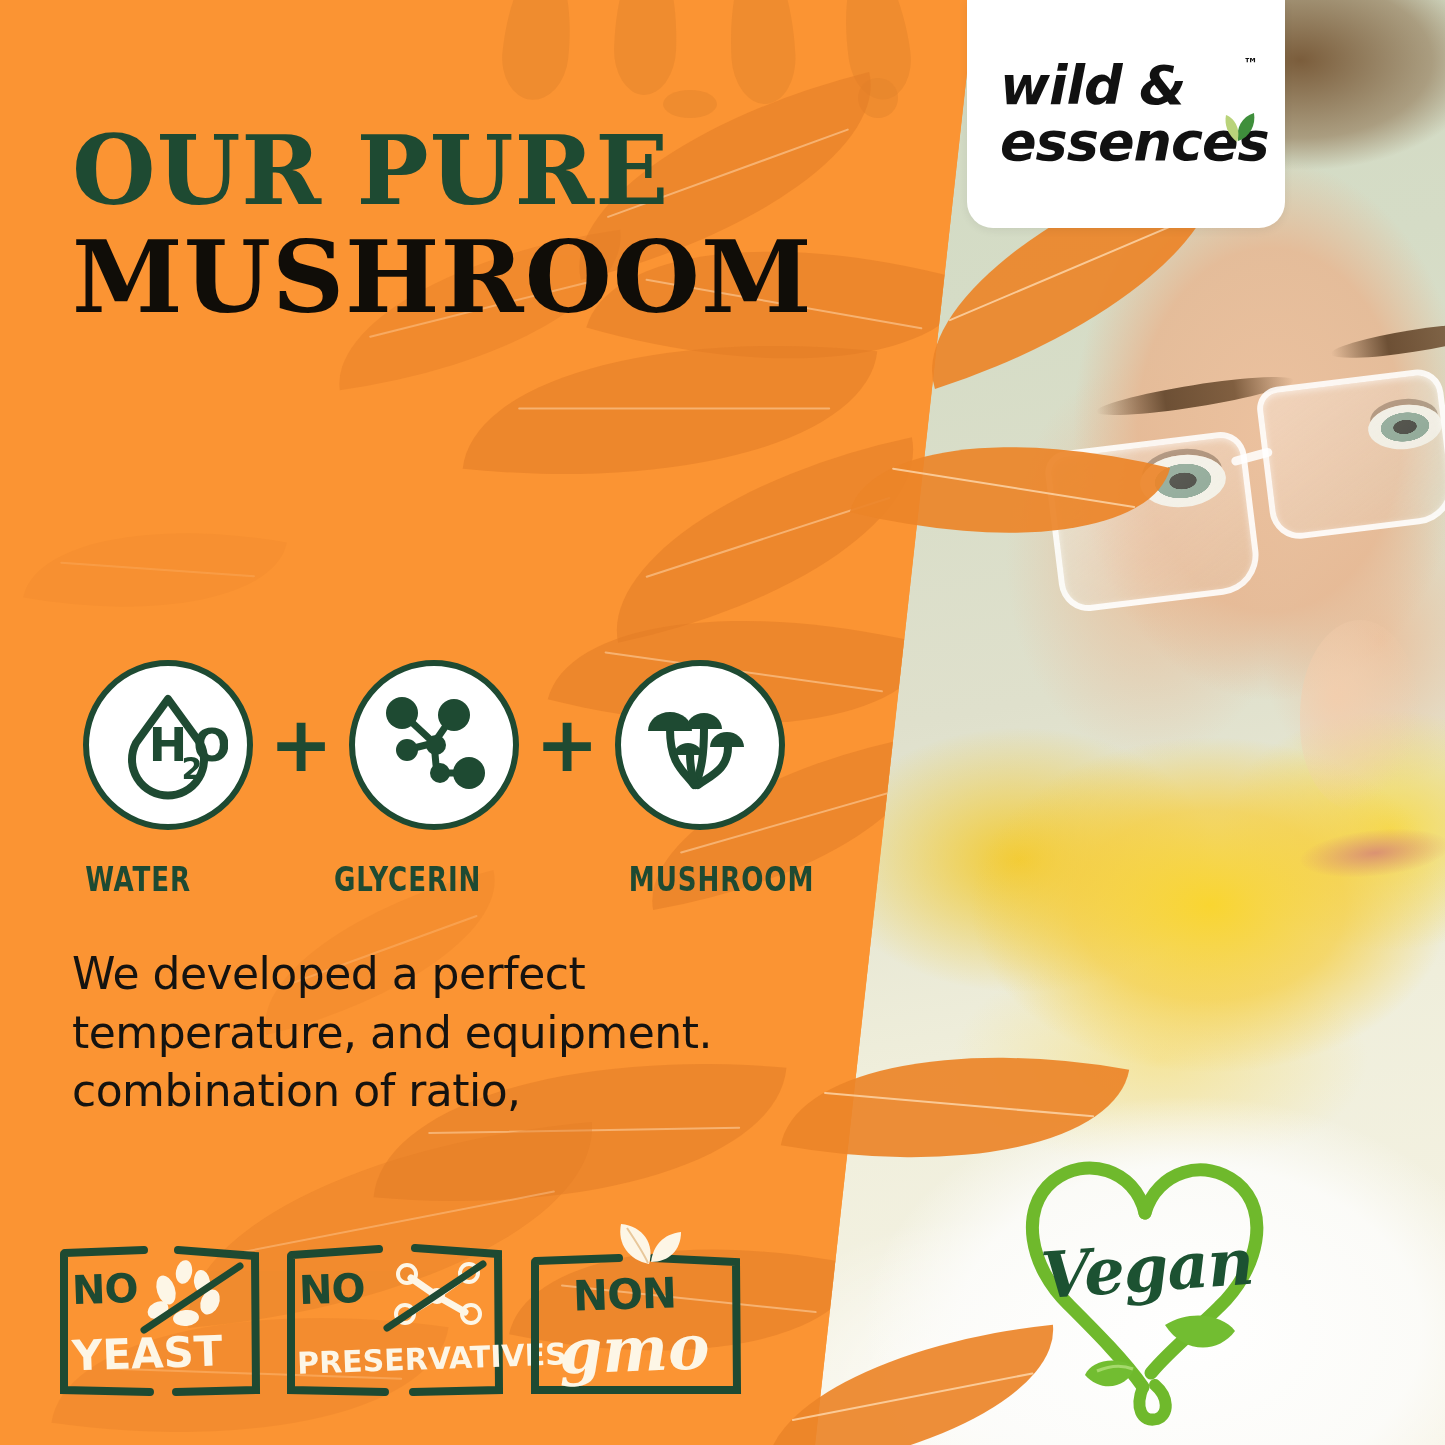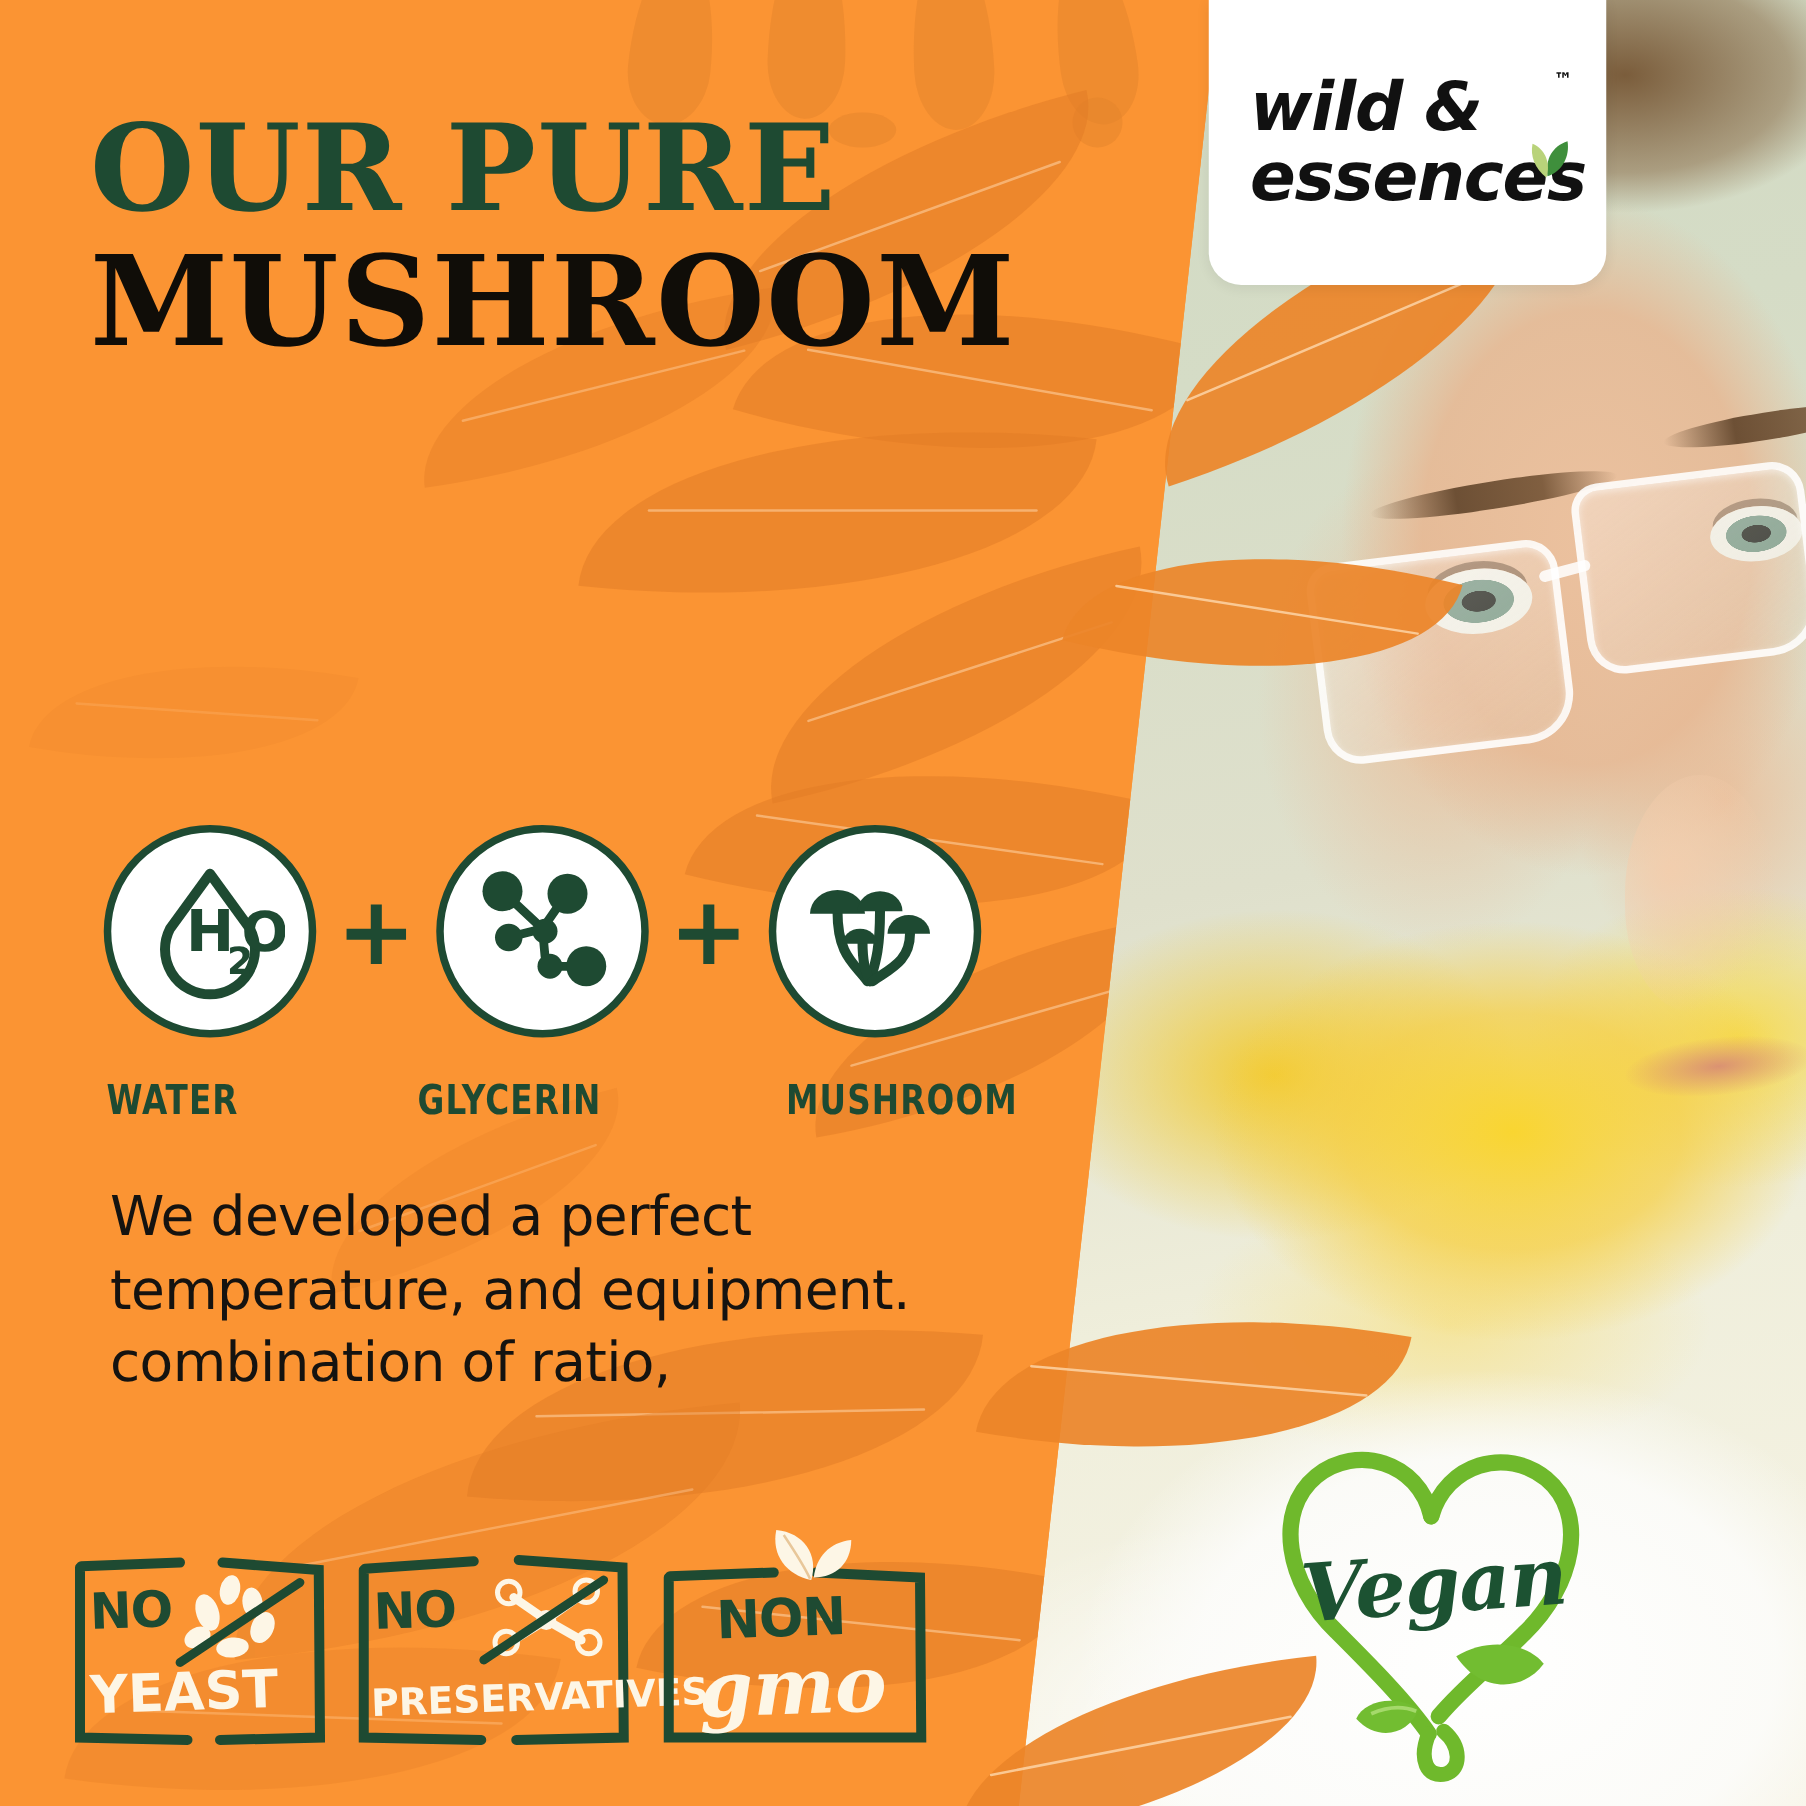--- a/index.html
+++ b/index.html
@@ -129,20 +129,21 @@
   
   #content{position:absolute;left:0;top:0;width:840px;height:1445px;}
 
   #headline{position:absolute;left:72px;top:86px;width:720px;}
   .headline-line{
     font-family:"DejaVu Serif","Liberation Serif",serif;
     font-weight:700;
     font-size:96px;
     line-height:1.02;
     letter-spacing:1px;
+    margin-top:36px;
   }
   #headline-1{color:#1e4a32;}
   #headline-2{color:#100d08;font-size:100px;margin-top:6px;}
 
   #lead-copy{position:absolute;left:72px;top:418px;width:700px;}
   .lead-line{
     font-family:"DejaVu Sans","Liberation Sans",sans-serif;
     font-weight:700;font-size:45px;line-height:1.34;letter-spacing:-.4px;
   }
   #lead-1{color:#1e4a32;}
@@ -167,21 +168,21 @@
     margin-top:26px;
     font-family:"DejaVu Sans Condensed","DejaVu Sans",sans-serif;
     font-weight:700;font-size:33px;letter-spacing:1px;
     color:#1e4a32;white-space:nowrap;
     transform:scaleX(.88);
   }
   #labels-row{display:flex;align-items:flex-start;margin-top:4px;gap:35px;}
   .lbl-slot{width:180px;text-align:center;}
   .lbl-gap{width:86px;}
 
-  #body-copy{position:absolute;left:88px;top:945px;width:720px;}
+  #body-copy{position:absolute;left:72px;top:945px;width:720px;}
   .body-line{
     font-family:"DejaVu Sans","Liberation Sans",sans-serif;
     font-weight:400;font-size:44px;line-height:1.33;color:#151310;letter-spacing:-.5px;
   }
 
   
   #badges{position:absolute;left:58px;top:1240px;display:flex;gap:22px;}
   .badge{position:relative;width:205px;height:160px;}
   .badge-frame{position:absolute;inset:0;}
   .badge-no{

